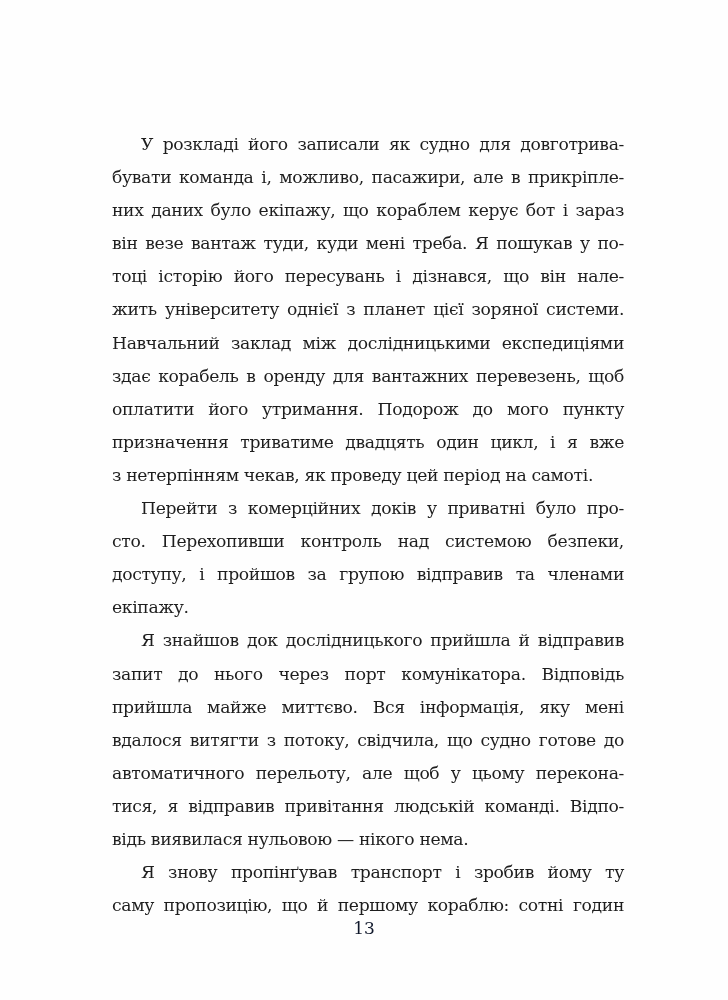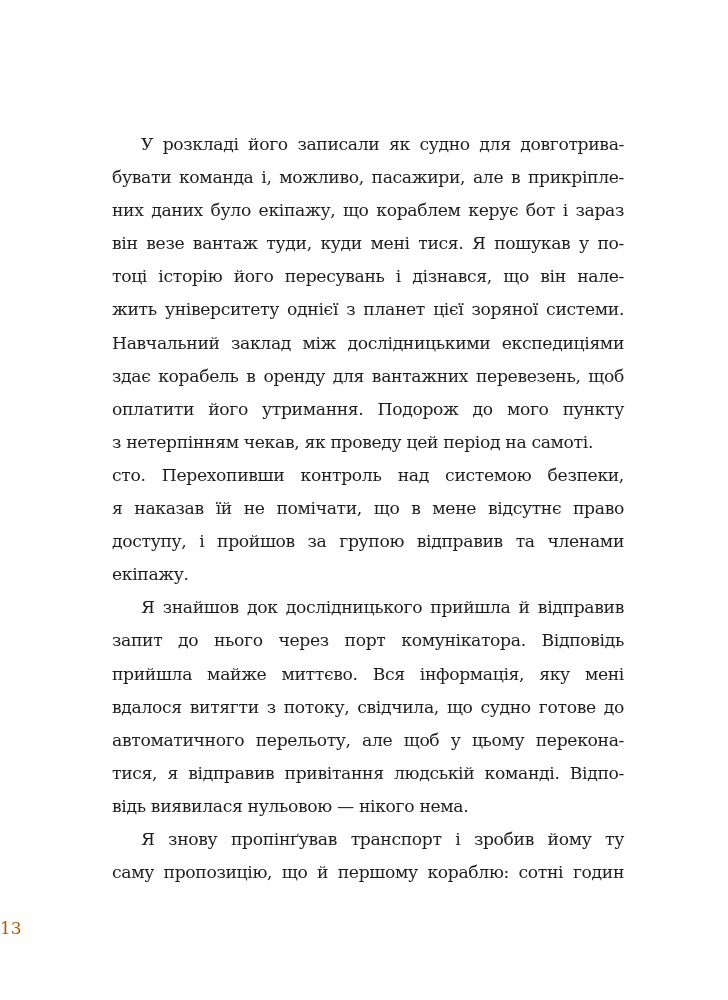--- a/index.html
+++ b/index.html
@@ -11,44 +11,45 @@
     .text-block {
       position: absolute; left: 112px; top: 128px; width: 512px;
       font-family: "DejaVu Serif", "Liberation Serif", serif;
       font-size: 17.2px; line-height: 33.1px; color: #1e1e1e;
       letter-spacing: -0.35px;
     }
     .line { display: block; white-space: nowrap; text-align: justify; text-align-last: justify; height: 33.1px; }
     .line.last { text-align-last: left; }
     .line.indent { padding-left: 29px; }
     .page-number {
-      position: absolute; left: 0; width: 728px; top: 918px; 
+      position: absolute; left: 0; width: 728px; top: 918px; text-align: center;
       font-family: "DejaVu Serif", "Liberation Serif", serif;
-      font-size: 17px; color: #a16207;
+      font-size: 17px; color: #0f172a;
     }
   </style>
 </head>
 <body>
 
 <div class="page">
   <div class="text-block">
 
     <span class="line indent">У розкладі його записали як судно для довготрива-</span>
     <span class="line">бувати команда і, можливо, пасажири, але в прикріпле-</span>
     <span class="line">них даних було екіпажу, що кораблем керує бот і зараз</span>
-    <span class="line">він везе вантаж туди, куди мені тися. Я пошукав у по-</span>
+    <span class="line">він везе вантаж туди, куди мені треба. Я пошукав у по-</span>
     <span class="line">тоці історію його пересувань і дізнався, що він нале-</span>
     <span class="line">жить університету однієї з планет цієї зоряної системи.</span>
     <span class="line">Навчальний заклад між дослідницькими експедиціями</span>
     <span class="line">здає корабель в оренду для вантажних перевезень, щоб</span>
     <span class="line">оплатити його утримання. Подорож до мого пункту</span>
+    <span class="line">призначення триватиме двадцять один цикл, і я вже</span>
     <span class="line last">з нетерпінням чекав, як проведу цей період на самоті.</span>
 
+    <span class="line indent">Перейти з комерційних доків у приватні було про-</span>
     <span class="line">сто. Перехопивши контроль над системою безпеки,</span>
-    <span class="line">я наказав їй не помічати, що в мене відсутнє право</span>
     <span class="line">доступу, і пройшов за групою відправив та членами</span>
     <span class="line last">екіпажу.</span>
 
     <span class="line indent">Я знайшов док дослідницького прийшла й відправив</span>
     <span class="line">запит до нього через порт комунікатора. Відповідь</span>
     <span class="line">прийшла майже миттєво. Вся інформація, яку мені</span>
     <span class="line">вдалося витягти з потоку, свідчила, що судно готове до</span>
     <span class="line">автоматичного перельоту, але щоб у цьому перекона-</span>
     <span class="line">тися, я відправив привітання людській команді. Відпо-</span>
     <span class="line last">відь виявилася нульовою — нікого нема.</span>

